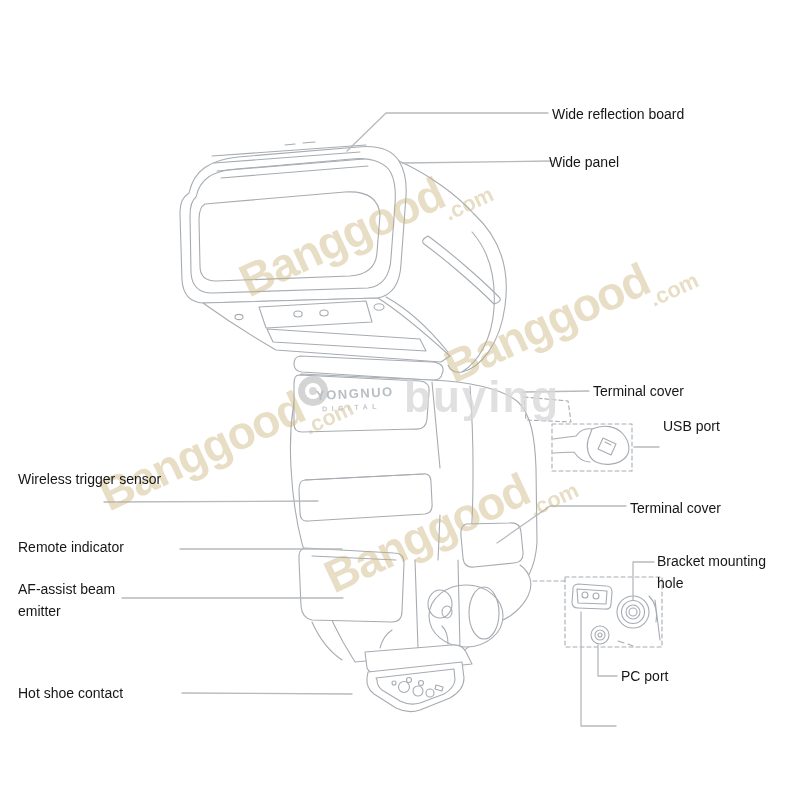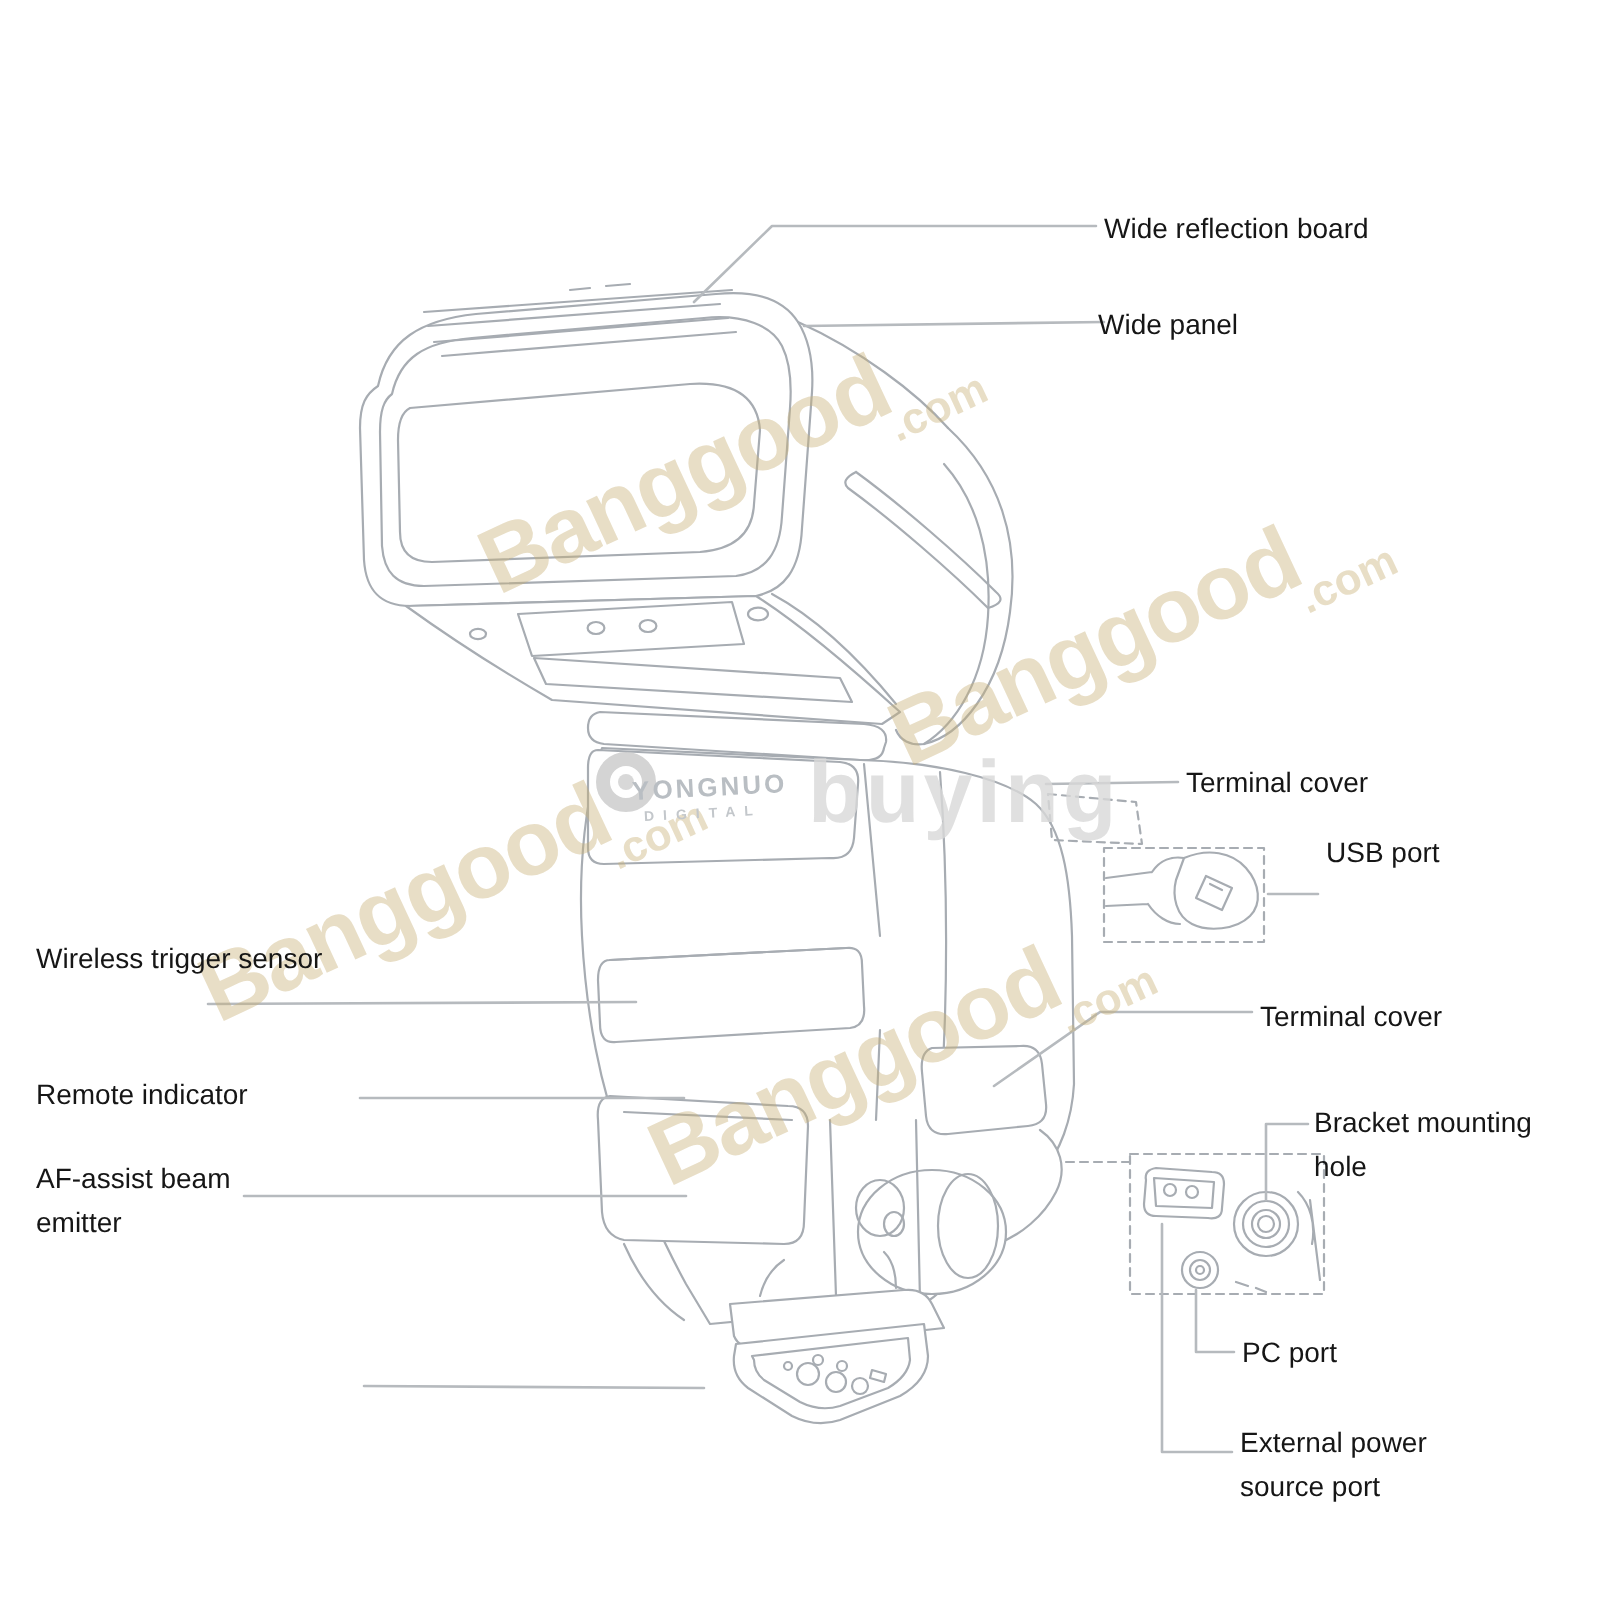--- a/index.html
+++ b/index.html
@@ -198,17 +198,17 @@
   <div class="brand brand-main" style="left:316px;top:386px;">YONGNUO</div>
   <div class="brand brand-sub" style="left:322px;top:404px;">DIGITAL</div>
 
   <div class="part-label nowrap" style="left:552px;top:103px;">Wide reflection board</div>
   <div class="part-label nowrap" style="left:549px;top:151px;">Wide panel</div>
   <div class="part-label nowrap" style="left:593px;top:380px;">Terminal cover</div>
   <div class="part-label nowrap" style="left:663px;top:415px;">USB port</div>
   <div class="part-label nowrap" style="left:630px;top:497px;">Terminal cover</div>
   <div class="part-label" style="left:657px;top:550px;width:128px;">Bracket mounting hole</div>
   <div class="part-label nowrap" style="left:621px;top:665px;">PC port</div>
-  <div class="part-label" style="left:620px;top:710px;width:138px;">External power source port</div>
   <div class="part-label" style="left:18px;top:468px;width:150px;">Wireless trigger sensor</div>
   <div class="part-label nowrap" style="left:18px;top:536px;text-align:center;">Remote indicator</div>
   <div class="part-label" style="left:18px;top:578px;width:125px;">AF-assist beam emitter</div>
+  <div class="part-label nowrap" style="left:18px;top:682px;">Hot shoe contact</div>
 </div>
 
 </body></html>

